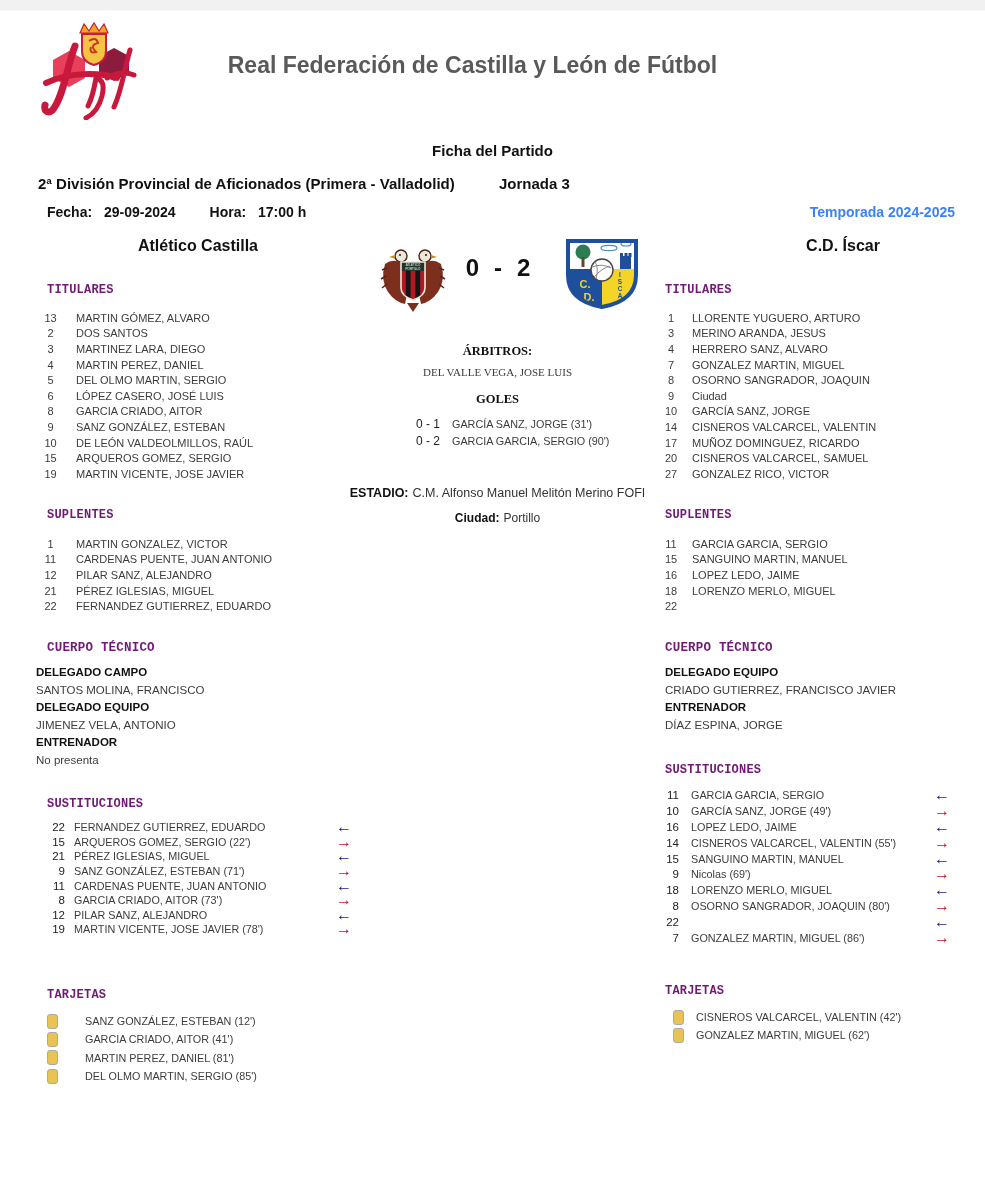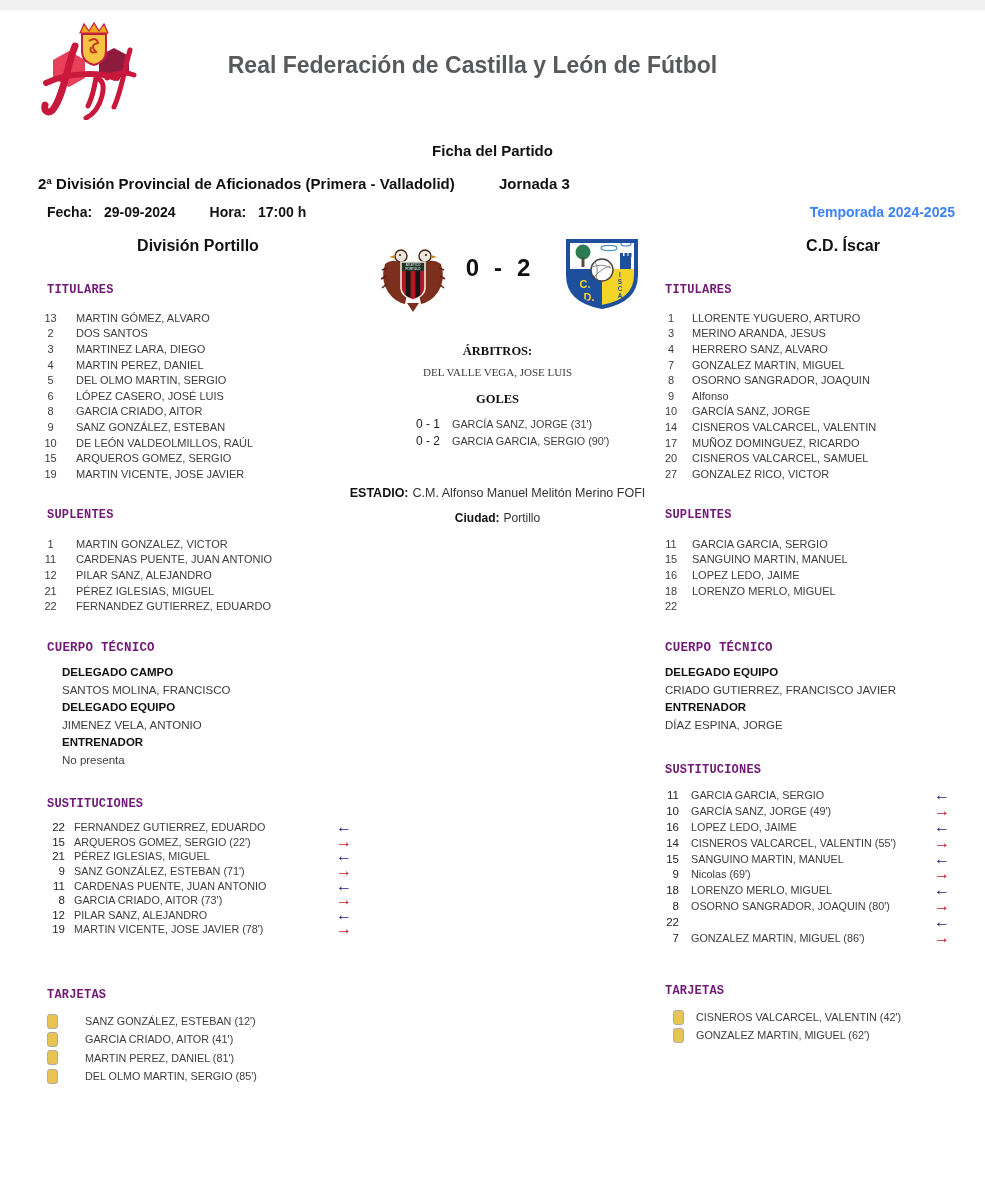--- a/index.html
+++ b/index.html
@@ -100,21 +100,21 @@
 </div>
 
 <div class="abs meta-left">
   <span>Fecha:</span>
   <span class="v">29-09-2024</span>
   <span class="hora-l">Hora:</span>
   <span class="v">17:00 h</span>
 </div>
 <div class="abs temporada">Temporada 2024-2025</div>
 
-<div class="abs team-name team-home">División Portillo</div>
+<div class="abs team-name team-home">Atlético Castilla</div>
 <div class="abs team-name team-away">C.D. Íscar</div>
 
 <div class="abs" style="left:378px;top:246px;width:70px;height:66px;">
   <svg width="70" height="66" viewBox="0 0 70 66">
     <path d="M7 18 Q2 34 10 46 Q17 56 27 58 L30 44 L26 19 Q16 11 7 18 Z" fill="#7d2f1e"></path>
     <path d="M63 18 Q68 34 60 46 Q53 56 43 58 L40 44 L44 19 Q54 11 63 18 Z" fill="#7d2f1e"></path>
     <path d="M9 22 l-5 2 M8 30 l-5 3 M9 38 l-5 4 M61 22 l5 2 M62 30 l5 3 M61 38 l5 4" stroke="#5f2014" stroke-width="1.5"></path>
     <circle cx="23" cy="10" r="6" fill="#ece7dc" stroke="#4a2313" stroke-width="1.4"></circle>
     <circle cx="47" cy="10" r="6" fill="#ece7dc" stroke="#4a2313" stroke-width="1.4"></circle>
     <polygon points="17,9 11,11 17,12.5" fill="#c8881e"></polygon>
@@ -246,21 +246,21 @@
       <span class="pnum">21</span>
       <span class="pname">PÉREZ IGLESIAS, MIGUEL</span>
     </div>
     <div class="prow">
       <span class="pnum">22</span>
       <span class="pname">FERNANDEZ GUTIERREZ, EDUARDO</span>
     </div>
   </div>
 
 <div class="abs sec-label" style="left:47px;top:641px;font-size:12.5px;">CUERPO TÉCNICO</div>
-<div class="tech" style="left:62px;top:664px;width:300px;">
+<div class="tech" style="left:36px;top:664px;width:300px;">
     <div>
       <div class="trole">DELEGADO CAMPO</div>
       <div class="tname">SANTOS MOLINA, FRANCISCO</div>
     </div>
     <div>
       <div class="trole">DELEGADO EQUIPO</div>
       <div class="tname">JIMENEZ VELA, ANTONIO</div>
     </div>
     <div>
       <div class="trole">ENTRENADOR</div>
@@ -369,21 +369,21 @@
     <div class="prow">
       <span class="pnum">7</span>
       <span class="pname">GONZALEZ MARTIN, MIGUEL</span>
     </div>
     <div class="prow">
       <span class="pnum">8</span>
       <span class="pname">OSORNO SANGRADOR, JOAQUIN</span>
     </div>
     <div class="prow">
       <span class="pnum">9</span>
-      <span class="pname">Alfonso</span>
+      <span class="pname">Ciudad</span>
     </div>
     <div class="prow">
       <span class="pnum">10</span>
       <span class="pname">GARCÍA SANZ, JORGE</span>
     </div>
     <div class="prow">
       <span class="pnum">14</span>
       <span class="pname">CISNEROS VALCARCEL, VALENTIN</span>
     </div>
     <div class="prow">

